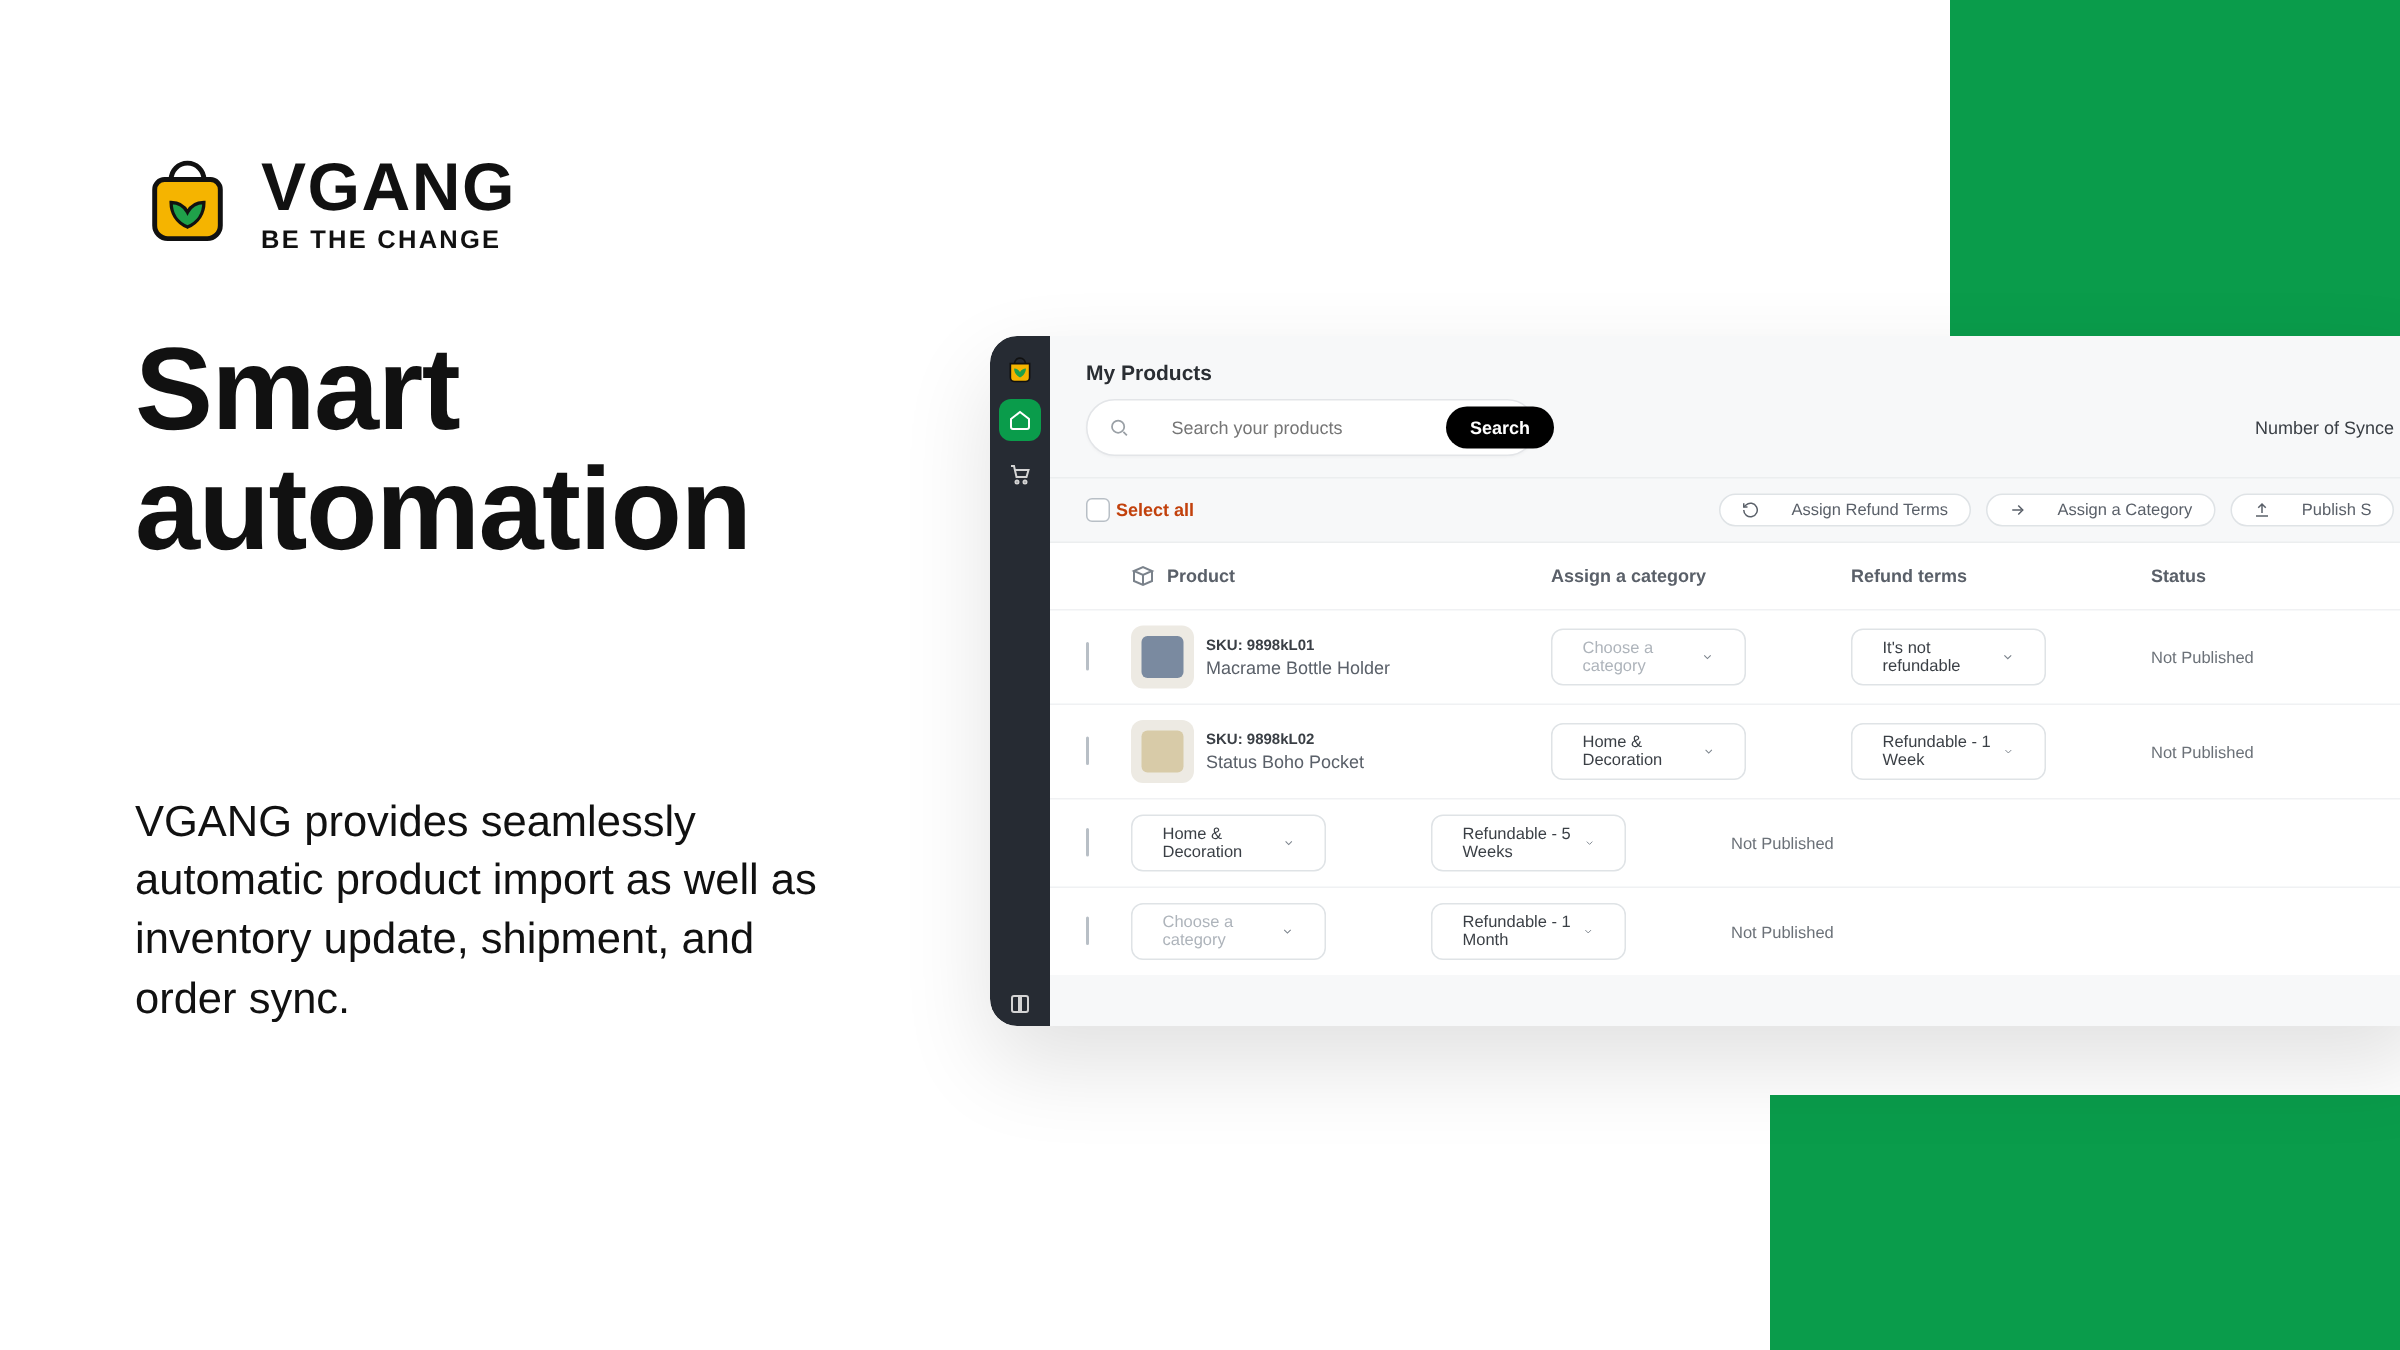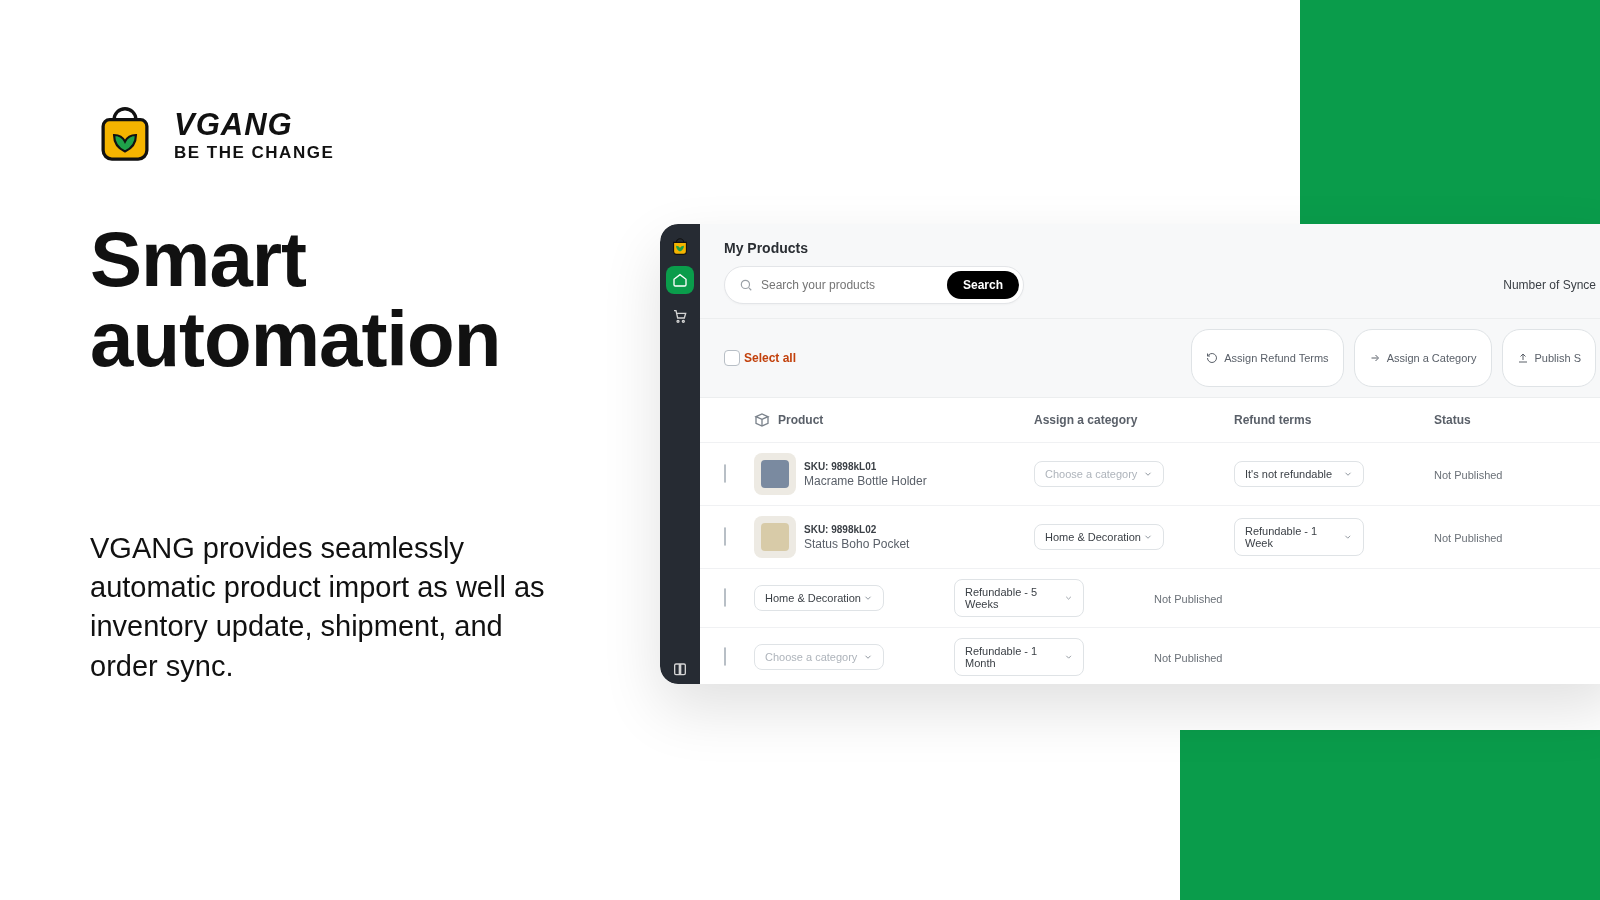--- a/index.html
+++ b/index.html
@@ -13,21 +13,21 @@
 .green-top { position:absolute; top:0; right:0; width:300px; height:224px; background:#0a9c4b; }
 .green-bottom { position:absolute; bottom:0; right:0; width:420px; height:170px; background:#0a9c4b; }
 
 
 .marketing { position:absolute; left:90px; top:100px; width:470px; }
 
 .logo { display:flex; align-items:center; gap:14px; margin-bottom:50px; }
 .logo-bag { width:70px; height:70px; position:relative; }
 .logo-bag svg { width:100%; height:100%; display:block; }
 .logo-text { display:flex; flex-direction:column; line-height:1; }
-.logo-brand { font-weight:900; font-size:31px; letter-spacing:1px; font-style:italic; color:#111; }
+.logo-brand { font-weight:900; font-size:45px; letter-spacing:1px; color:#111; }
 .logo-tag { font-size:17px; letter-spacing:1.5px; color:#111; font-weight:700; margin-top:4px; }
 
 .hero-title { font-weight:900; font-size:78px; line-height:1.02; letter-spacing:-1px; color:#111; margin-bottom:150px; }
 .hero-body { font-size:29px; line-height:1.35; color:#111; font-weight:500; }
 
 
 .app {
   position:absolute; left:660px; top:224px;
   width:960px; height:460px;
   background:#fff; border-radius:18px;
@@ -53,43 +53,43 @@
 
 
 .main { flex:1; display:flex; flex-direction:column; background:#f7f8f9; }
 .page-title { font-size:14px; font-weight:700; color:#2a2e33; padding:16px 24px 10px; }
 
 .toolbar {
   display:flex; align-items:center; gap:12px; padding:0 24px 14px;
 }
 .search-wrap {
   display:flex; align-items:center; background:#fff; border:1px solid #e3e5e8;
-  border-radius:22px; padding:4px 4px 4px 14px; width:300px; box-shadow:0 1px 2px rgba(0,0,0,.03);
+  border-radius:22px; padding:4px 4px 4px 14px; width:300px; box-shadow:0 1px 2px rgba(0,0,0,.03);gap:20px;
 }
 .search-wrap svg { width:14px; height:14px; stroke:#9aa0a6; flex-shrink:0; }
 .search-wrap input {
   border:none; outline:none; flex:1; padding:6px 8px; font-size:12px; color:#666; background:transparent;
 }
 .search-btn {
   background:#000000; color:#fff; border:none; border-radius:18px;
   padding:7px 16px; font-size:12px; font-weight:600; cursor:pointer;
 }
 .toolbar-spacer { flex:1; }
 .sync-label { font-size:12px; color:#3a3f45; }
 
 .actions {
   display:flex; align-items:center; padding:10px 24px;
   border-top:1px solid #eceeef; border-bottom:1px solid #eceeef;
 }
 .chk { width:16px; height:16px; border:1.5px solid #b8bfc6; border-radius:4px; background:#fff; cursor:pointer; flex-shrink:0; }
 .select-all-label { font-size:12px; color:#c2410c; font-weight:600; margin-left:4px; }
 .actions-spacer { flex:1; }
 .pill-btn {
-  display:flex; align-items:center; gap:6px; border:1px solid #dfe3e6; background:#fff;
-  border-radius:18px; padding:22px 14px; font-size:11px; color:#5a6069; cursor:pointer; margin-left:10px;
+  display:flex; align-items:center; gap:21px; border:1px solid #dfe3e6; background:#fff;
+  border-radius:18px; padding:4px 14px; font-size:11px; color:#5a6069; cursor:pointer; margin-left:10px;
 }
 .pill-btn svg { width:12px; height:12px; }
 
 
 .thead {
   display:flex; align-items:center; padding:14px 24px;
   font-size:12px; color:#5a6069; font-weight:600; background:#fff;
 }
 .col-check { width:30px; }
 .col-product { flex:0 0 280px; display:flex; align-items:center; gap:8px; }
@@ -106,21 +106,21 @@
 .thumb {
   width:42px; height:42px; border-radius:8px; background:#edeae3;
   display:flex; align-items:center; justify-content:center; overflow:hidden; flex-shrink:0;
 }
 .thumb-inner { width:28px; height:28px; border-radius:4px; }
 .sku { font-size:10px; font-weight:700; color:#3a3f45; }
 .pname { font-size:12px; color:#5a6069; margin-top:2px; }
 
 .select {
   border:1px solid #dfe3e6; border-radius:8px; background:#fff;
-  padding:6px 10px; font-size:11px; color:#3a3f45;
+  padding:6px 20px; font-size:11px; color:#3a3f45;
   width:130px; display:flex; align-items:center; justify-content:space-between; cursor:pointer;
 }
 .select.placeholder { color:#aeb4bb; }
 .select svg { width:10px; height:10px; stroke:#7a828b; }
 
 .status-txt { font-size:11px; color:#6b7178; }
 </style>
 </head>
 <body>
 

